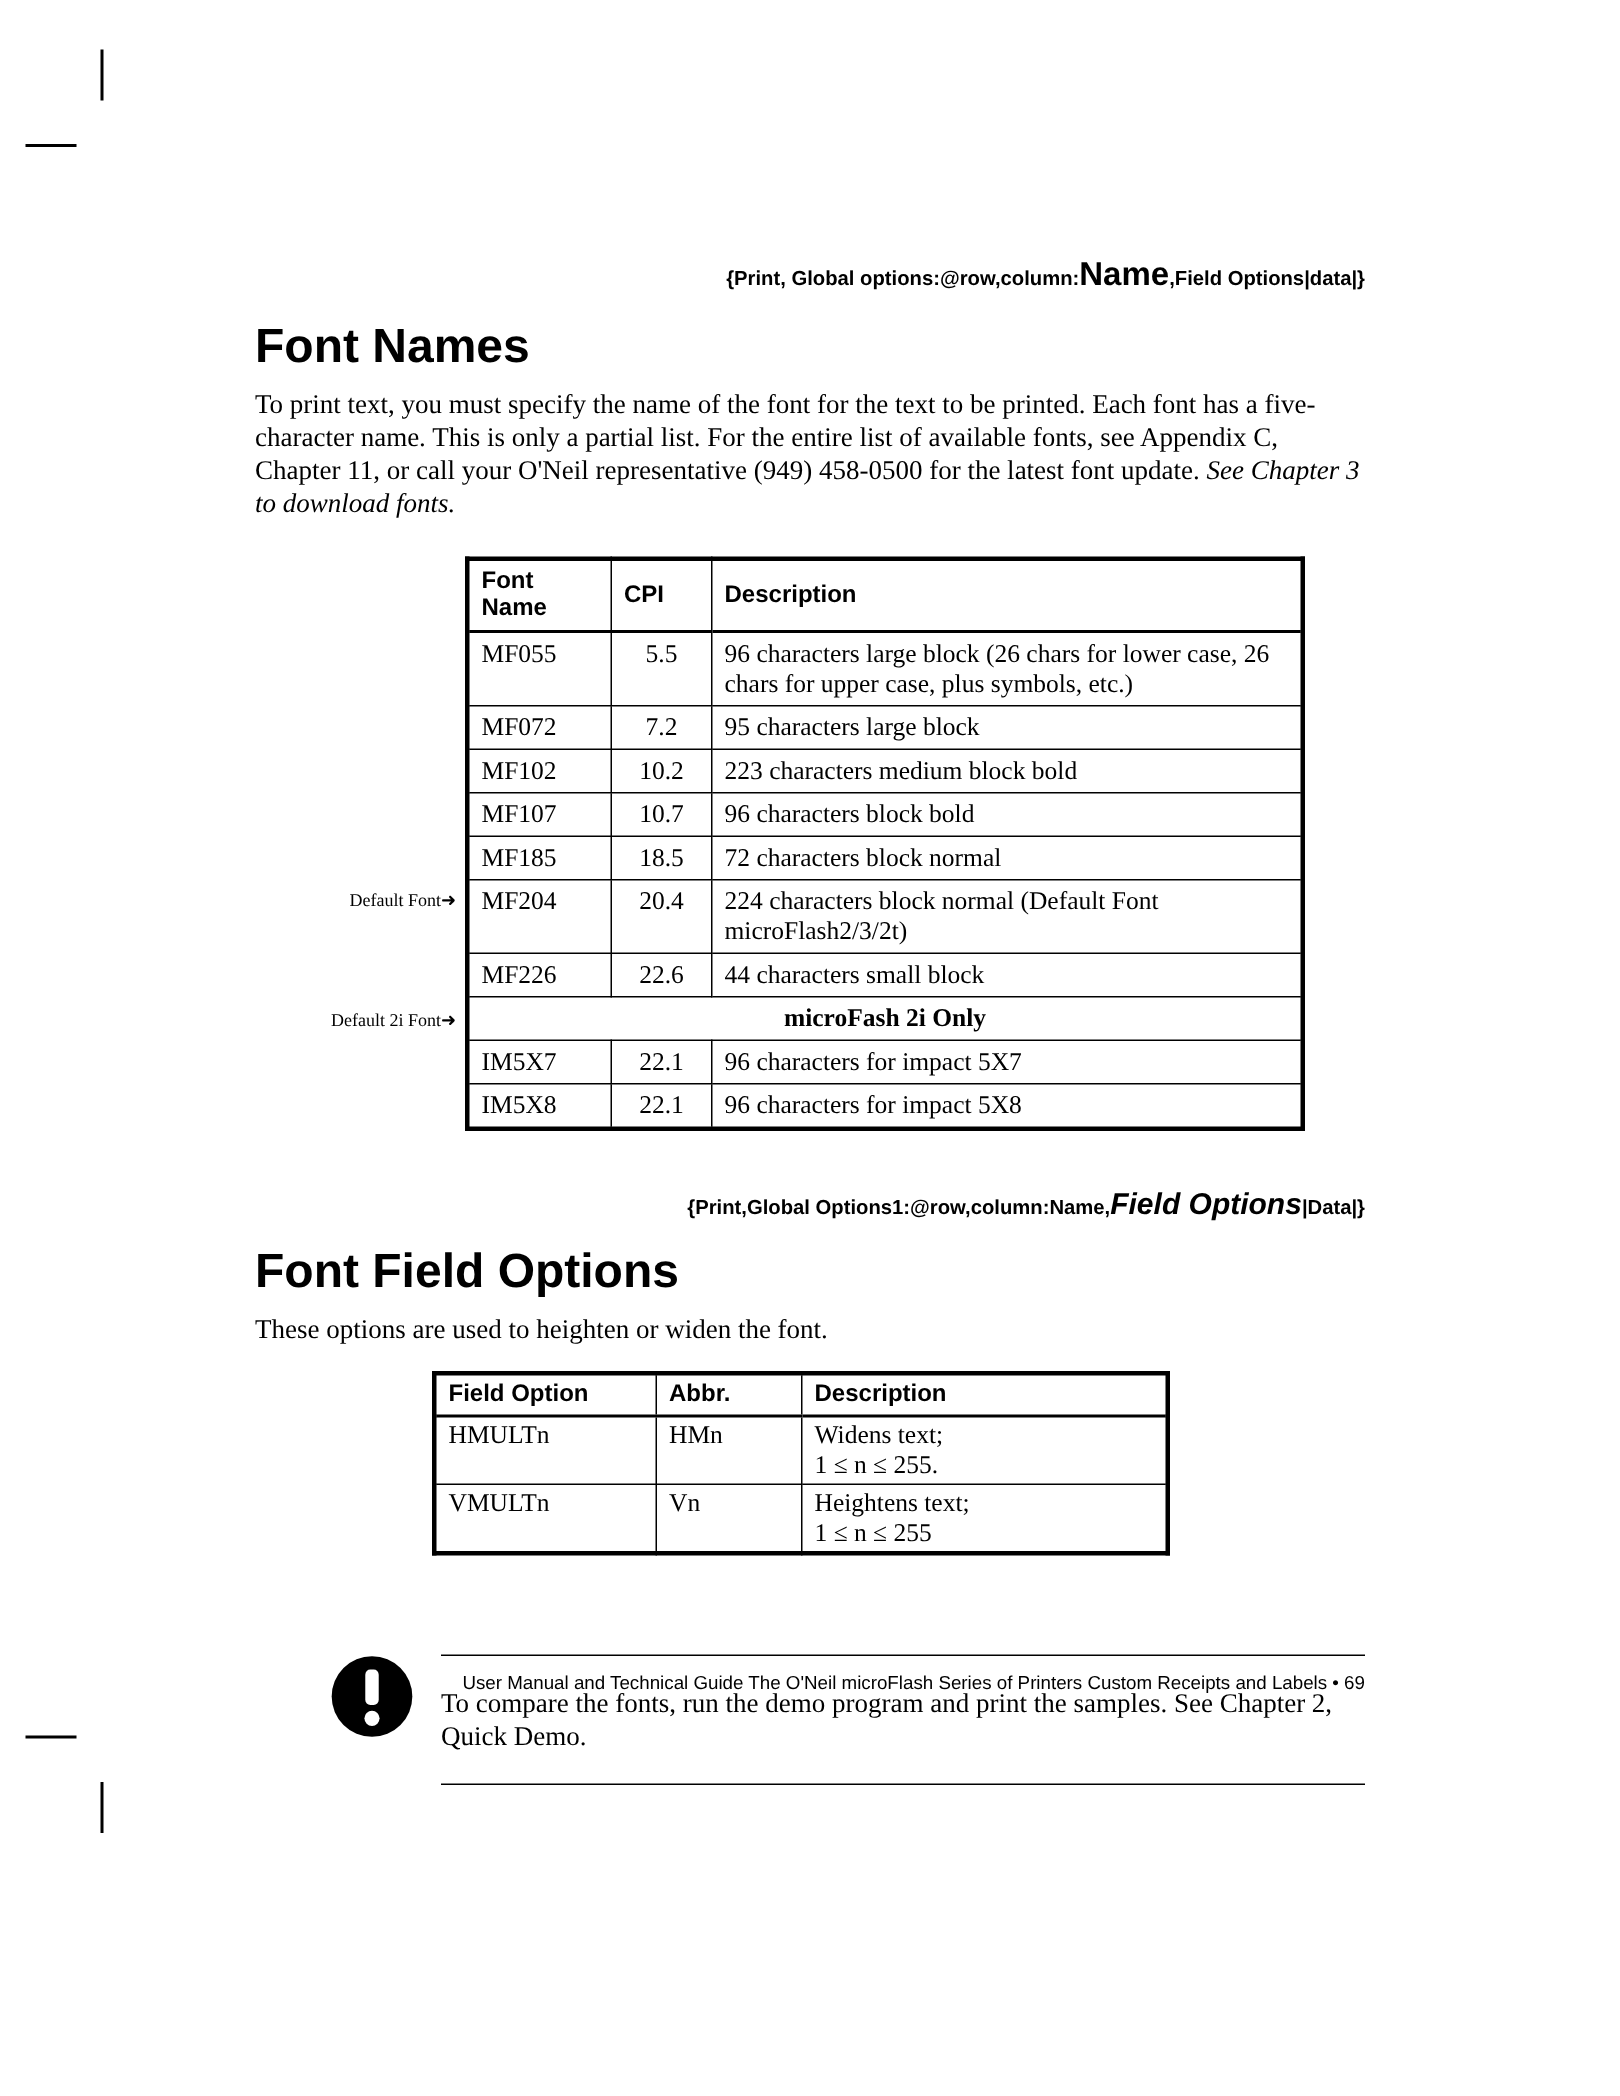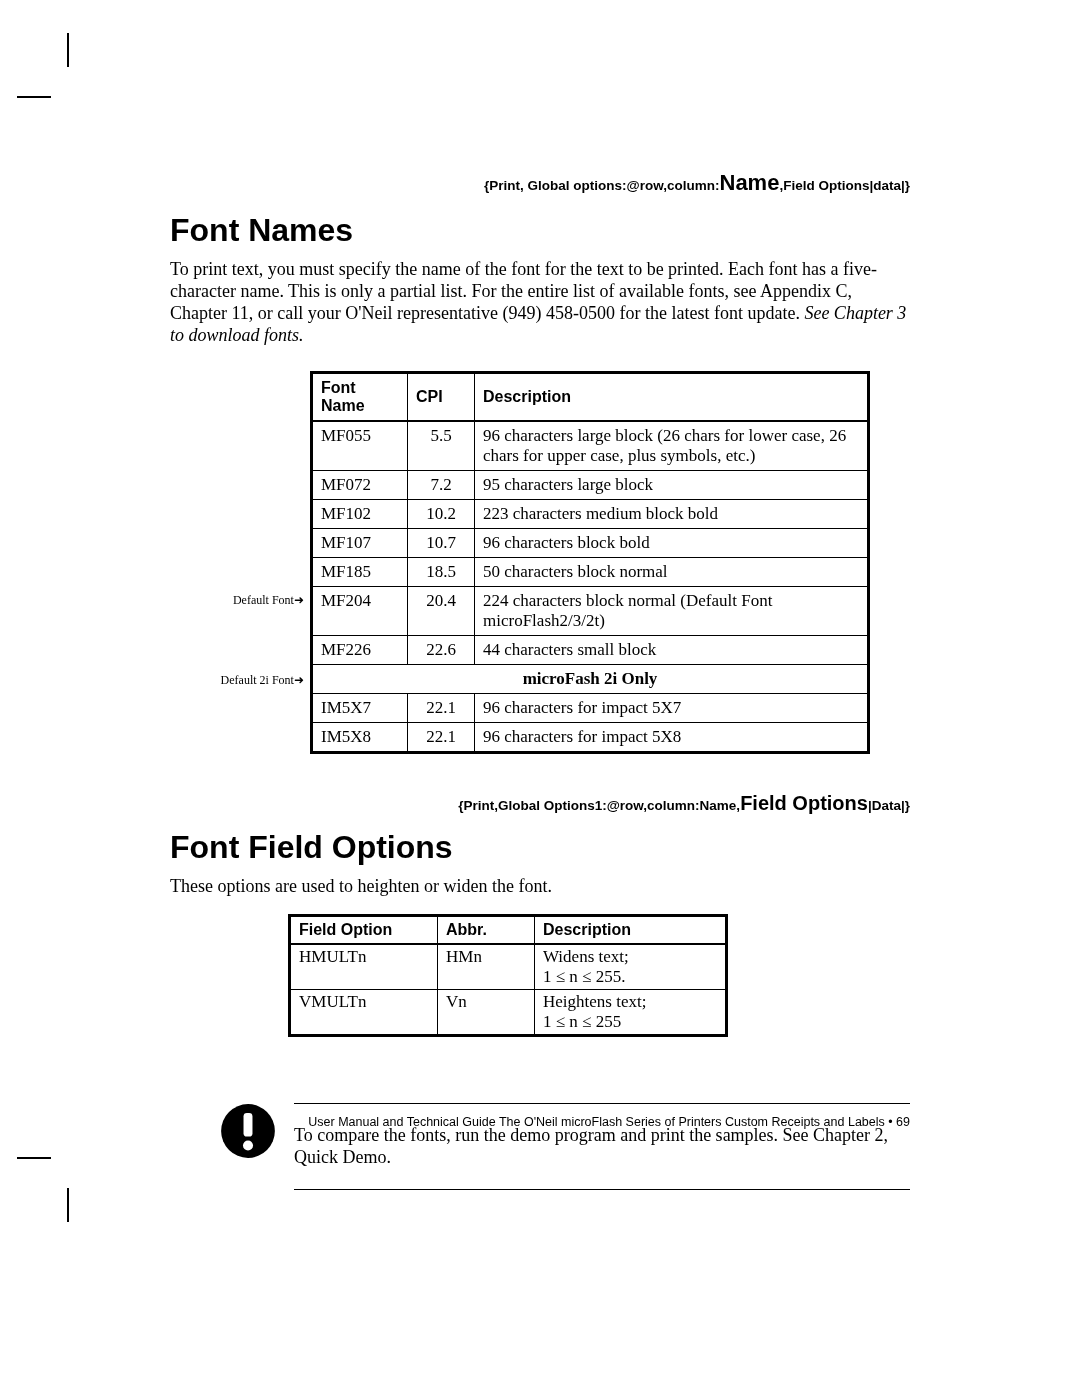--- a/index.html
+++ b/index.html
@@ -93,31 +93,32 @@
   .mid-syntax {
     text-align: right;
     font-family: Arial, Helvetica, sans-serif;
     font-weight: bold;
     font-size: 13.5px;
     margin-top: 38px;
     margin-bottom: 14px;
   }
   .mid-syntax .big {
     font-size: 20px;
+    font-style: italic;
   }
 
   .indent { margin-left: 118px; }
 
   table.opt-table {
     border: 3px solid #000;
     border-collapse: collapse;
     font-size: 17px;
     margin-top: 16px;
     margin-left: 118px;
-    width: 440px;
+    width: 492px;
   }
   table.opt-table th {
     font-family: Arial, Helvetica, sans-serif;
     font-weight: bold;
     text-align: left;
     border: 1px solid #000;
     border-bottom: 2px solid #000;
     padding: 4px 8px;
     font-size: 16px;
   }
@@ -208,21 +209,21 @@
             <td>223 characters medium block bold</td>
           </tr>
       <tr>
             <td>MF107</td>
             <td class="cpi">10.7</td>
             <td>96 characters block bold</td>
           </tr>
       <tr>
             <td>MF185</td>
             <td class="cpi">18.5</td>
-            <td>50 characters block normal</td>
+            <td>72 characters block normal</td>
           </tr>
       <tr>
             <td>MF204</td>
             <td class="cpi">20.4</td>
             <td>224 characters block normal (Default Font microFlash2/3/2t)</td>
           </tr>
       <tr>
             <td>MF226</td>
             <td class="cpi">22.6</td>
             <td>44 characters small block</td>

